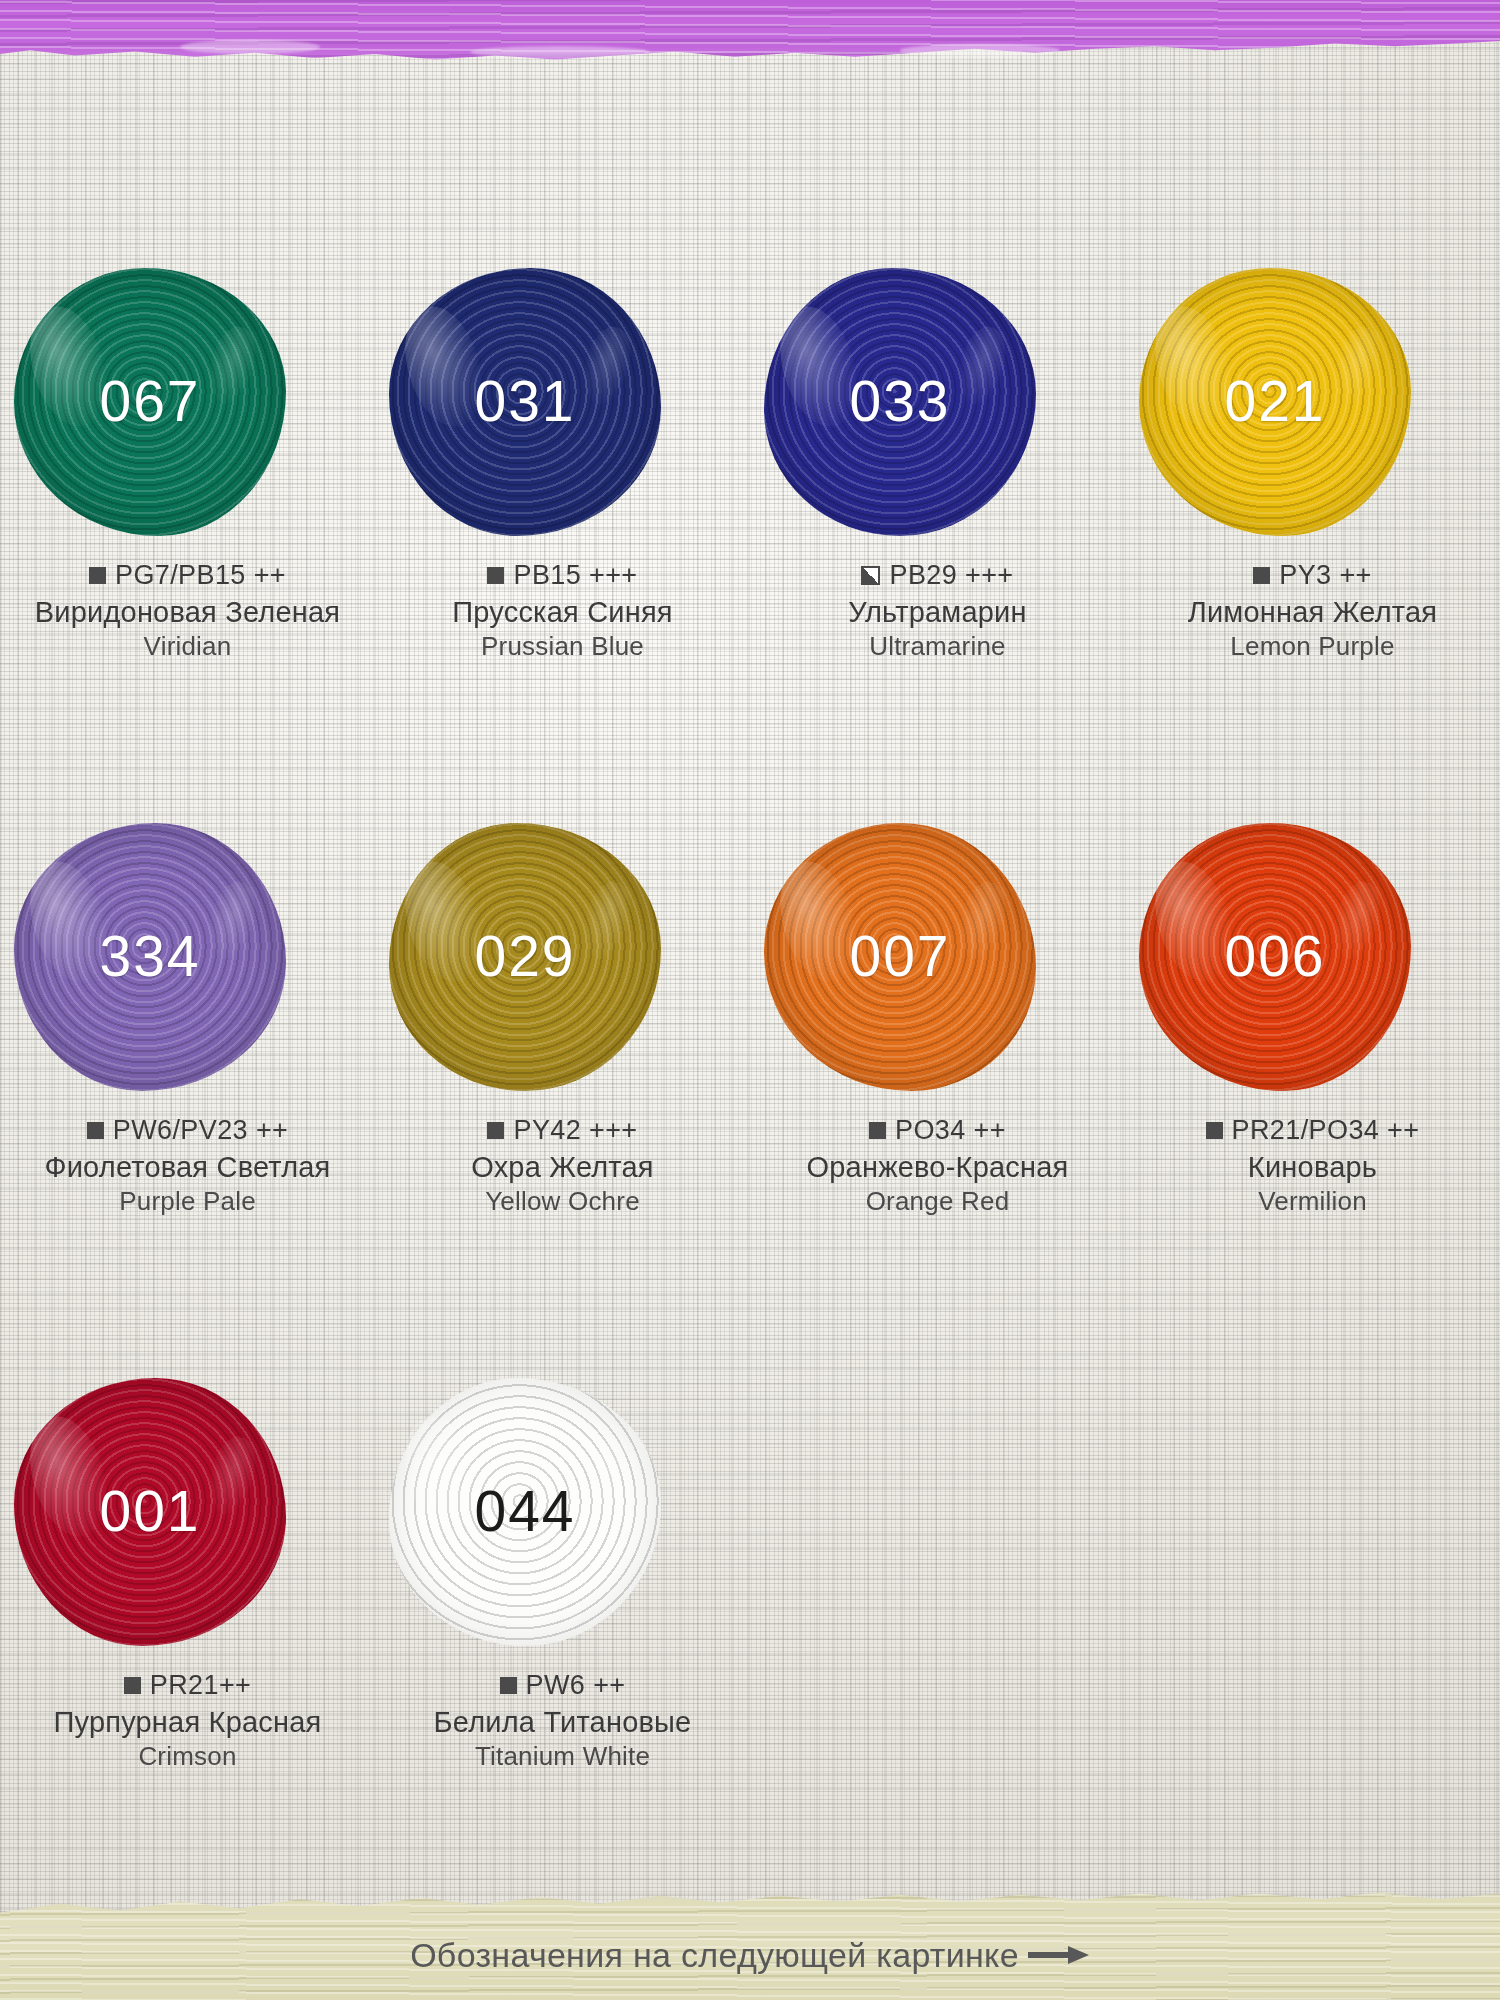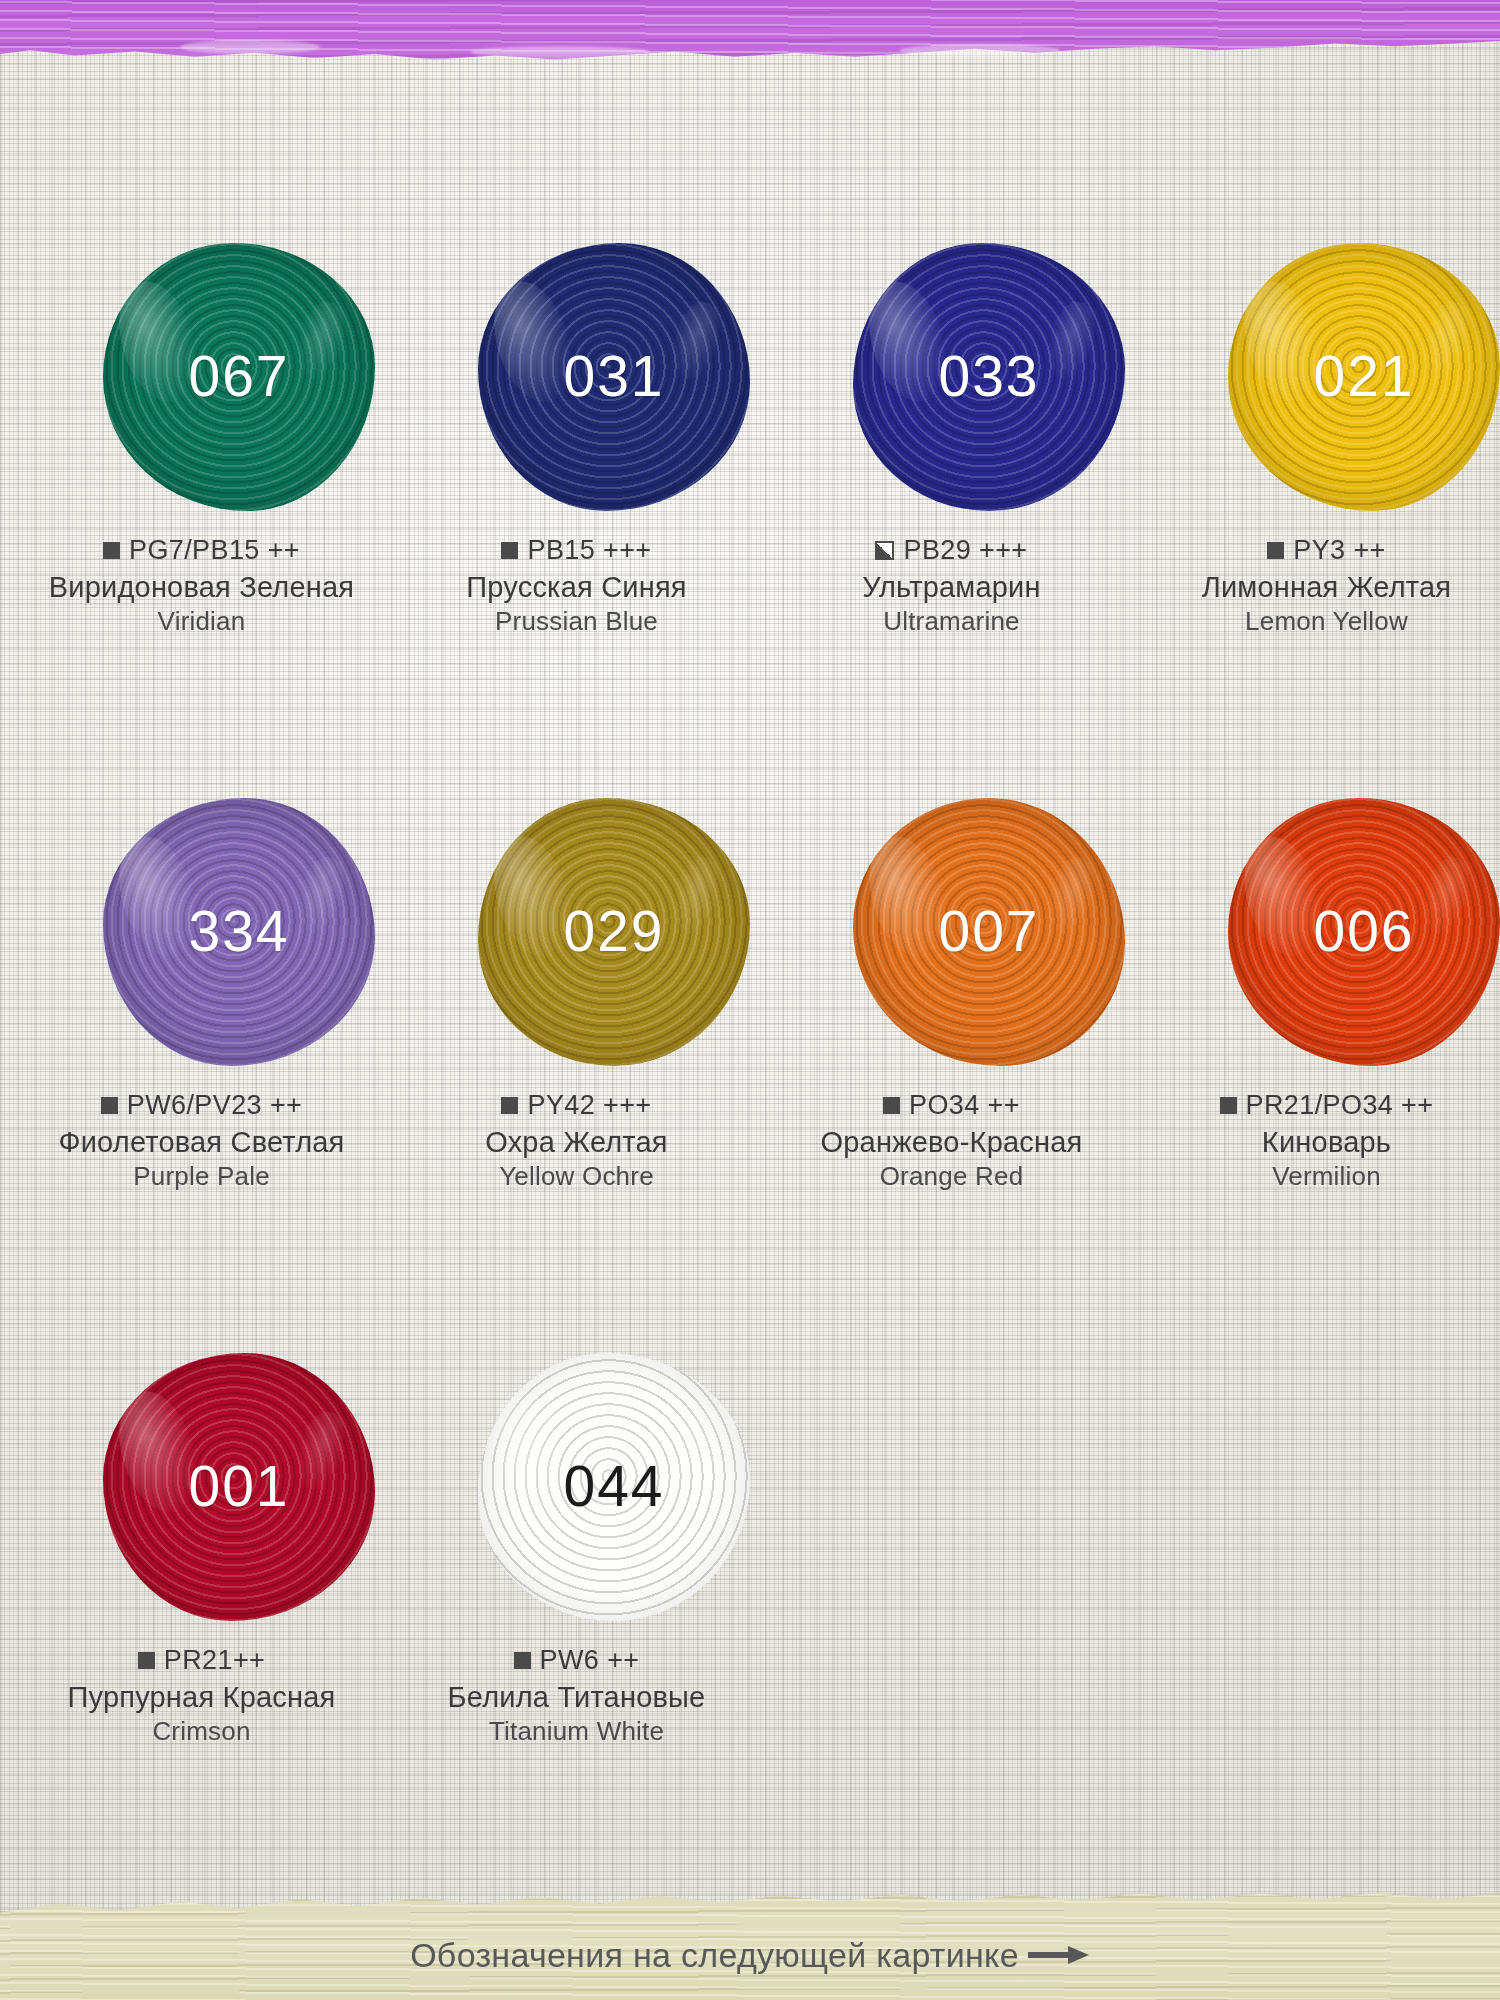--- a/index.html
+++ b/index.html
@@ -90,21 +90,21 @@
   
   #grid{
     position:absolute;inset:0;z-index:2;
     display:grid;
     grid-template-columns:repeat(4,375px);
     grid-template-rows:230px 555px 555px 555px;
     align-items:start;
   }
   .cell{
     position:relative;width:389px;height:555px;
-    display:flex;flex-direction:column;align-items:flex-end;
+    display:flex;flex-direction:column;align-items:flex-start;margin-top:25px;
   }
 
   
   .blob-wrap{
     position:relative;width:300px;height:285px;margin-top:4px;
     display:flex;align-items:center;justify-content:center;
   }
   .blob{
     position:absolute;left:50%;top:50%;
     transform:translate(-50%,-50%);
@@ -269,21 +269,21 @@
           <div class="sheen2"></div>
         </div>
         <div class="blob-num light">021</div>
       </div>
       <div class="caption">
         <div class="code-line">
           <span class="sq"></span>
           <span>PY3 ++</span>
         </div>
         <div class="name-ru">Лимонная Желтая</div>
-        <div class="name-en">Lemon Yellow</div>
+        <div class="name-en">Lemon Purple</div>
       </div>
     </div>
     <div class="cell">
       <div class="blob-wrap">
         <div class="blob">
           <div class="body" style="background-color: rgb(128, 102, 180); border-radius: 52% 48% 53% 47% / 47% 52% 48% 53%;"></div>
           <div class="sheen"></div>
           <div class="sheen2"></div>
         </div>
         <div class="blob-num light">334</div>

